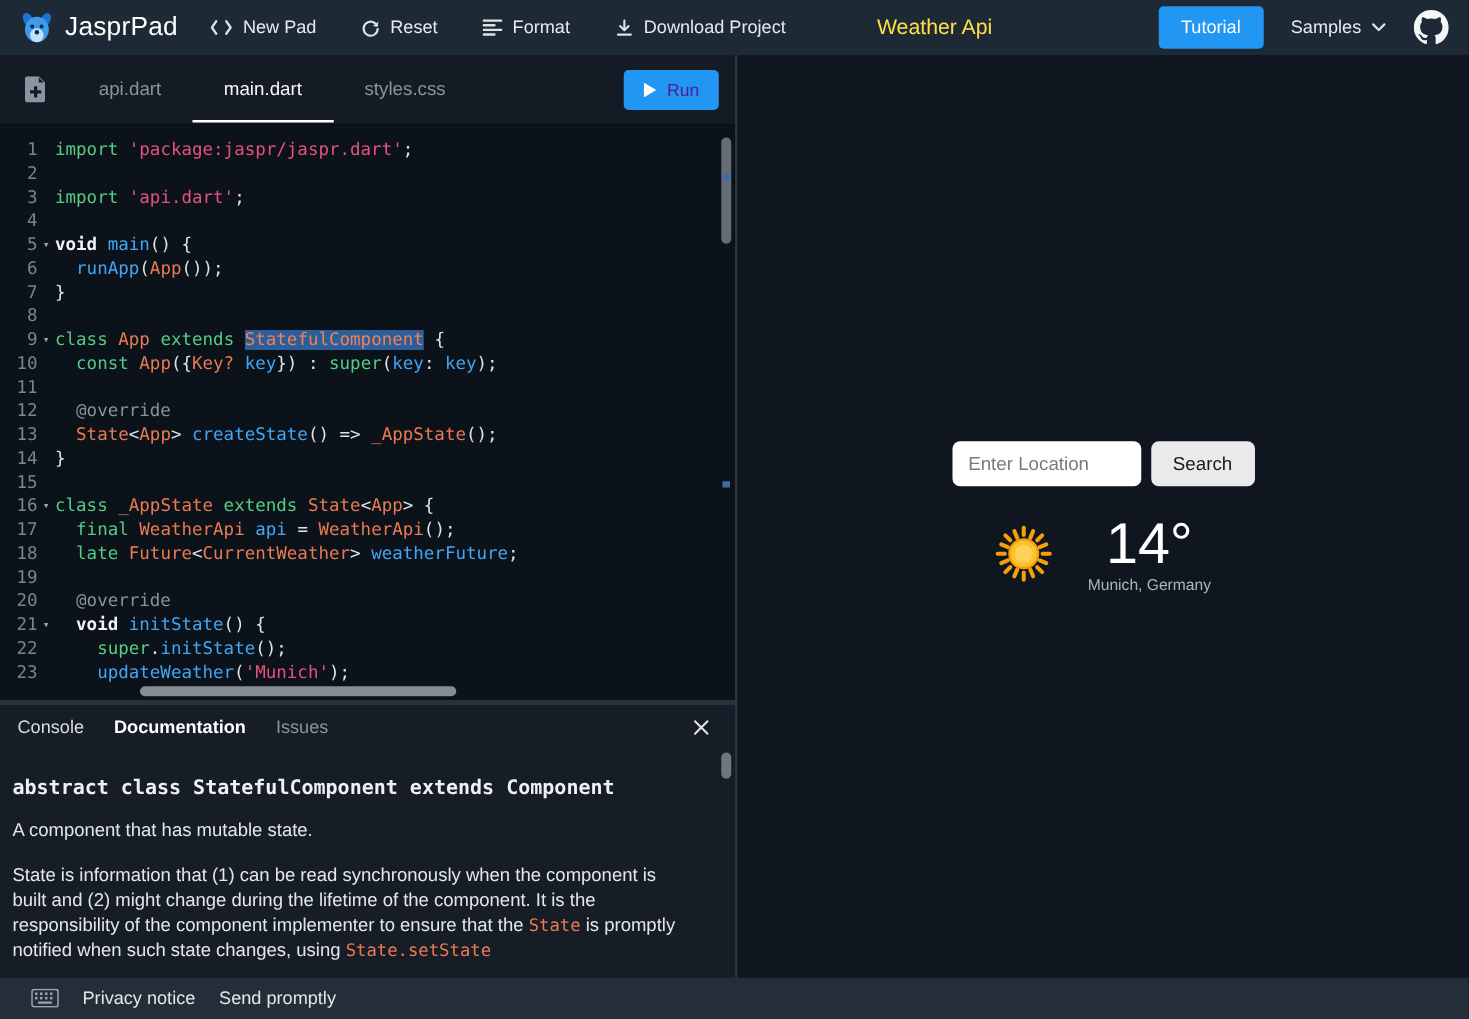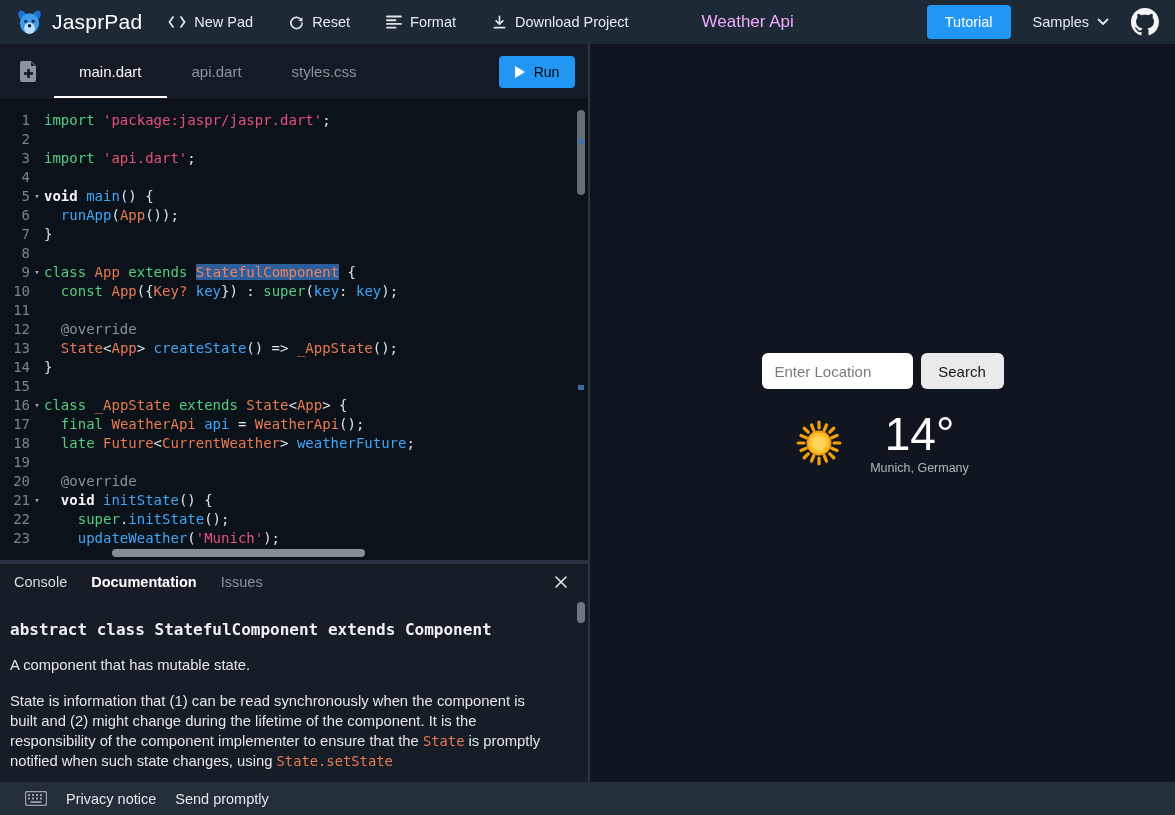--- a/index.html
+++ b/index.html
@@ -7,38 +7,38 @@
   body { font-family:"Liberation Sans", sans-serif; background:#10161f; color:#e8ebee; }
   .app { display:flex; flex-direction:column; width:1175px; height:815px; }
 
   
   .topbar { height:44px; background:#1d2935; display:flex; align-items:center; padding:0 16px; flex:none; }
   .logo { display:flex; align-items:center; gap:9px; cursor:pointer; }
   .logo-text { font-size:21px; font-weight:500; color:#fff; letter-spacing:.2px; }
   .menu { display:flex; align-items:center; margin-left:26px; gap:36px; }
   .menu-item { display:flex; align-items:center; gap:8px; font-size:14.5px; color:#e8ebee; cursor:pointer; white-space:nowrap; }
   .menu-item svg { flex:none; }
-  .topbar-title { flex:1; text-align:center; font-size:17px; font-weight:500; color:#f0abfc; padding-right:60px; }
+  .topbar-title { flex:1; text-align:center; font-size:17px; font-weight:500; color:#fde047; padding-right:60px; }
   .topbar-right { display:flex; align-items:center; gap:22px; }
   .btn-tutorial { background:#2196f3; color:#fff; border:none; font-size:14.5px; font-family:inherit;
                   padding:9px 18px; border-radius:4px; cursor:pointer; }
   .samples { display:flex; align-items:center; gap:8px; font-size:14.5px; color:#e8ebee; cursor:pointer; }
   .gh { display:flex; cursor:pointer; }
 
   
   .main { flex:1; display:flex; min-height:0; }
   .left { width:590px; flex:none; display:flex; flex-direction:column; border-right:2px solid #2a3541; }
 
   .tabbar { height:56px; flex:none; background:#141b24; display:flex; align-items:center; padding:0 13px 0 20px; border-bottom:1px solid #0a0f15; }
   .fileadd { margin-right:17px; display:flex; cursor:pointer; }
   .tab { padding:0 25px; height:56px; display:flex; align-items:center; font-size:15px; color:#8b949d; position:relative; cursor:pointer; }
   .tab.active { color:#f5f7f9; }
   .tab.active::after { content:''; position:absolute; left:0; right:0; bottom:2px; height:2px; background:#fff; }
   .btn-run { margin-left:auto; width:76px; height:32px; background:#2196f3; border:none; border-radius:4px;
-             display:flex; align-items:center; justify-content:center; gap:9px; color:#000000; font-size:14px; font-family:inherit; cursor:pointer;text-align:right; }
+             display:flex; align-items:center; justify-content:center; gap:9px; color:#4c1d95; font-size:14px; font-family:inherit; cursor:pointer;text-align:right; }
 
   
   .editor { flex:1; min-height:0; background:#0c1219; position:relative; overflow:hidden;
             font-family:"DejaVu Sans Mono", monospace; font-size:14px; line-height:19px; padding-top:11px; }
   .code-line { display:flex; height:19px; white-space:pre; }
   .ln { width:30px; flex:none; text-align:right; color:#7b838d; }
   .fold { width:14px; flex:none; text-align:center; color:#9aa5b0; font-size:9px; line-height:19px; }
   .lc { white-space:pre; }
   .tok-kw   { color:#55cd84; }
   .tok-str  { color:#e8517e; }
@@ -171,25 +171,25 @@
     <div class="left">
 
       <div class="tabbar">
         <span class="fileadd">
           <svg width="17" height="21" viewBox="0 0 17 21" fill="#8b949e">
             <path d="M2 0 h9 l5 5 v14 a2 2 0 0 1 -2 2 h-12 a2 2 0 0 1 -2 -2 v-17 a2 2 0 0 1 2 -2 z M11 1 v4 h4 z" fill="#8b949e"></path>
             <rect x="7.2" y="8" width="2.6" height="9" fill="#141b24"></rect>
             <rect x="4" y="11.2" width="9" height="2.6" fill="#141b24"></rect>
           </svg>
         </span>
+        <div class="tab">
+          <span>api.dart</span>
+        </div>
         <div class="tab active">
           <span>main.dart</span>
-        </div>
-        <div class="tab">
-          <span>api.dart</span>
         </div>
         <div class="tab">
           <span>styles.css</span>
         </div>
         <button class="btn-run">
           <span style="display:flex;">
             <svg width="10" height="12" viewBox="0 0 10 12">
                 <path d="M0 0 L10 6 L0 12 Z" fill="#fff"></path>
               </svg>
           </span>

